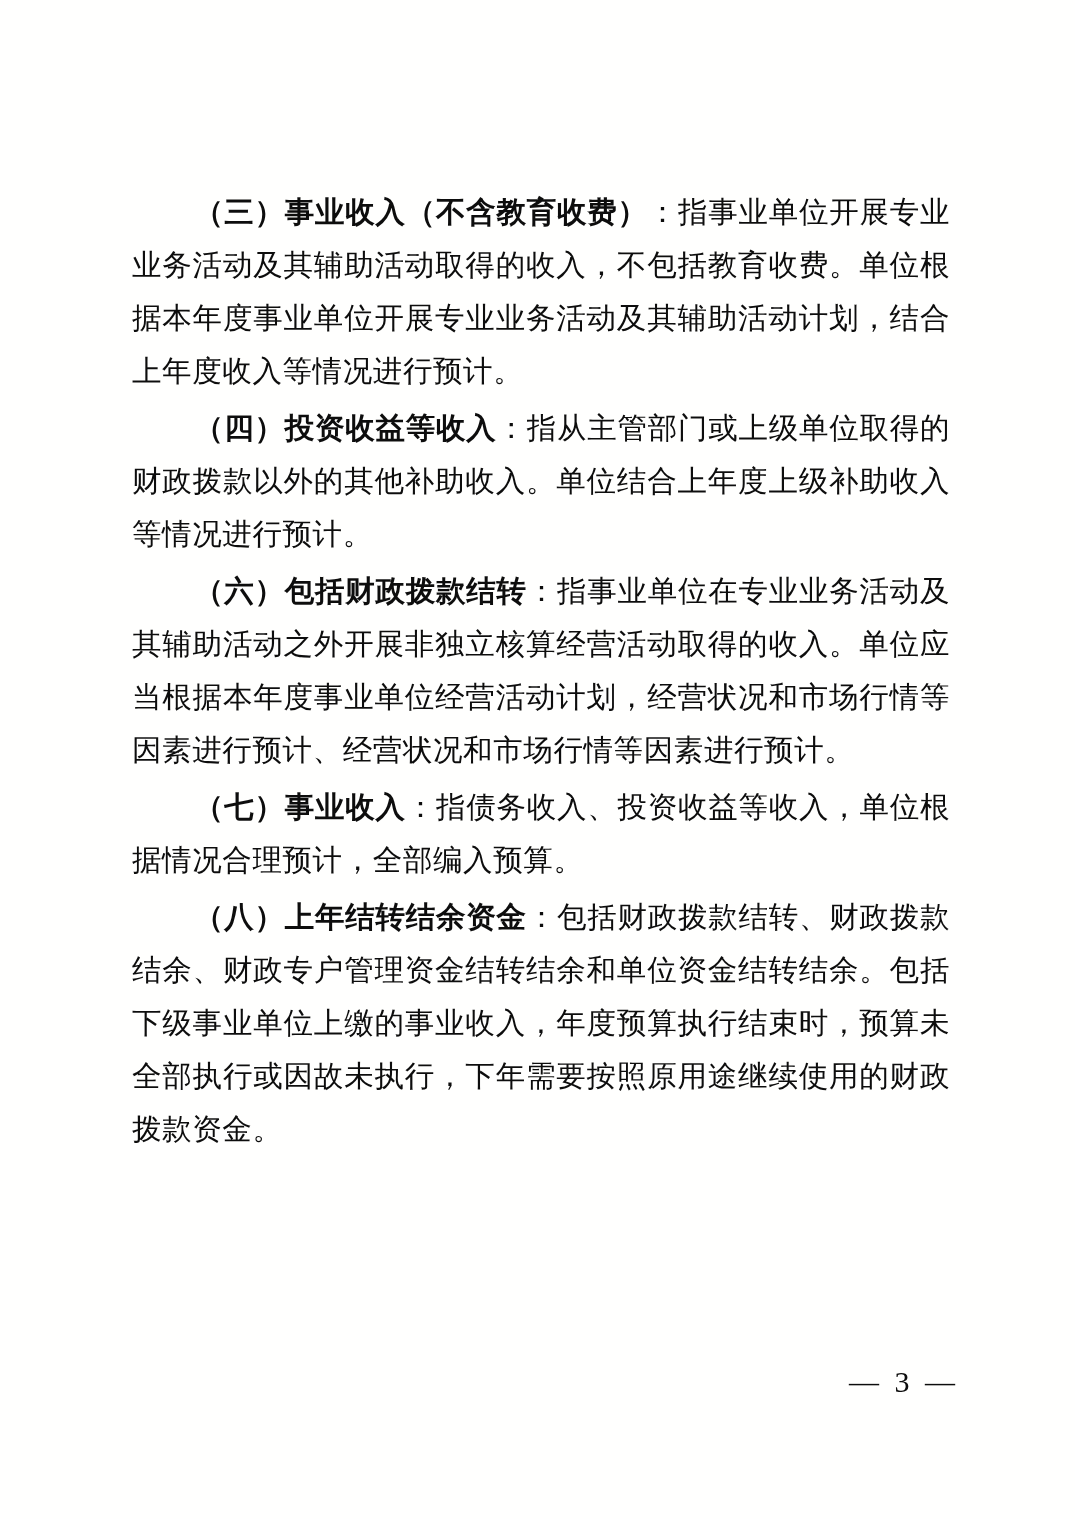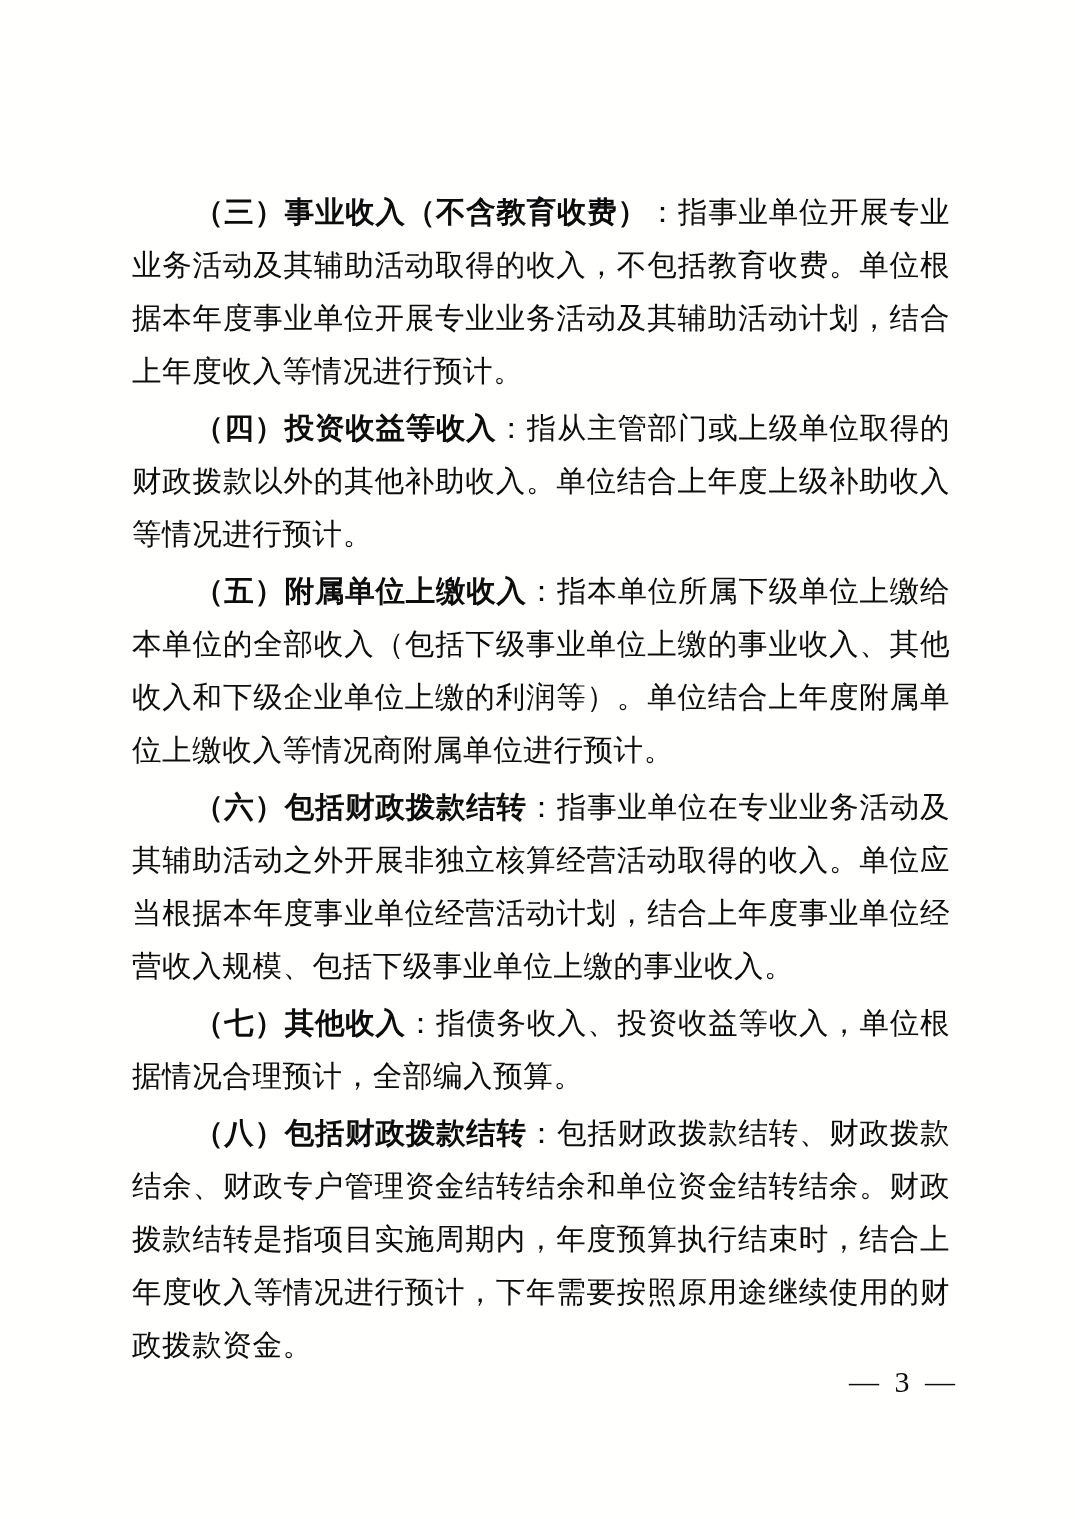--- a/index.html
+++ b/index.html
@@ -58,33 +58,30 @@
   <div class="content">
 
     <p class="para">
       <span class="b">（三）事业收入（不含教育收费）</span><span>：指事业单位开展专业业务活动及其辅助活动取得的收入，不包括教育收费。单位根据本年度事业单位开展专业业务活动及其辅助活动计划，结合上年度收入等情况进行预计。</span>
     </p>
 
     <p class="para">
       <span class="b">（四）投资收益等收入</span><span>：指从主管部门或上级单位取得的财政拨款以外的其他补助收入。单位结合上年度上级补助收入等情况进行预计。</span>
     </p>
 
+
     <p class="para">
-      <span class="b">（五）附属单位上缴收入</span><span>：指本单位所属下级单位上缴给本单位的全部收入（包括下级事业单位上缴的事业收入、其他收入和下级企业单位上缴的利润等）。单位结合上年度附属单位上缴收入等情况商附属单位进行预计。</span>
+      <span class="b">（六）包括财政拨款结转</span><span>：指事业单位在专业业务活动及其辅助活动之外开展非独立核算经营活动取得的收入。单位应当根据本年度事业单位经营活动计划，经营状况和市场行情等因素进行预计、经营状况和市场行情等因素进行预计。</span>
     </p>
 
     <p class="para">
-      <span class="b">（六）包括财政拨款结转</span><span>：指事业单位在专业业务活动及其辅助活动之外开展非独立核算经营活动取得的收入。单位应当根据本年度事业单位经营活动计划，结合上年度事业单位经营收入规模、包括下级事业单位上缴的事业收入。</span>
+      <span class="b">（七）事业收入</span><span>：指债务收入、投资收益等收入，单位根据情况合理预计，全部编入预算。</span>
     </p>
 
     <p class="para">
-      <span class="b">（七）其他收入</span><span>：指债务收入、投资收益等收入，单位根据情况合理预计，全部编入预算。</span>
-    </p>
-
-    <p class="para">
-      <span class="b">（八）包括财政拨款结转</span><span>：包括财政拨款结转、财政拨款结余、财政专户管理资金结转结余和单位资金结转结余。财政拨款结转是指项目实施周期内，年度预算执行结束时，结合上年度收入等情况进行预计，下年需要按照原用途继续使用的财政拨款资金。</span>
+      <span class="b">（八）上年结转结余资金</span><span>：包括财政拨款结转、财政拨款结余、财政专户管理资金结转结余和单位资金结转结余。包括下级事业单位上缴的事业收入，年度预算执行结束时，预算未全部执行或因故未执行，下年需要按照原用途继续使用的财政拨款资金。</span>
     </p>
 
   </div>
 
   <div class="footer">— 3 —</div>
 
 </div>
 
 </body></html>

